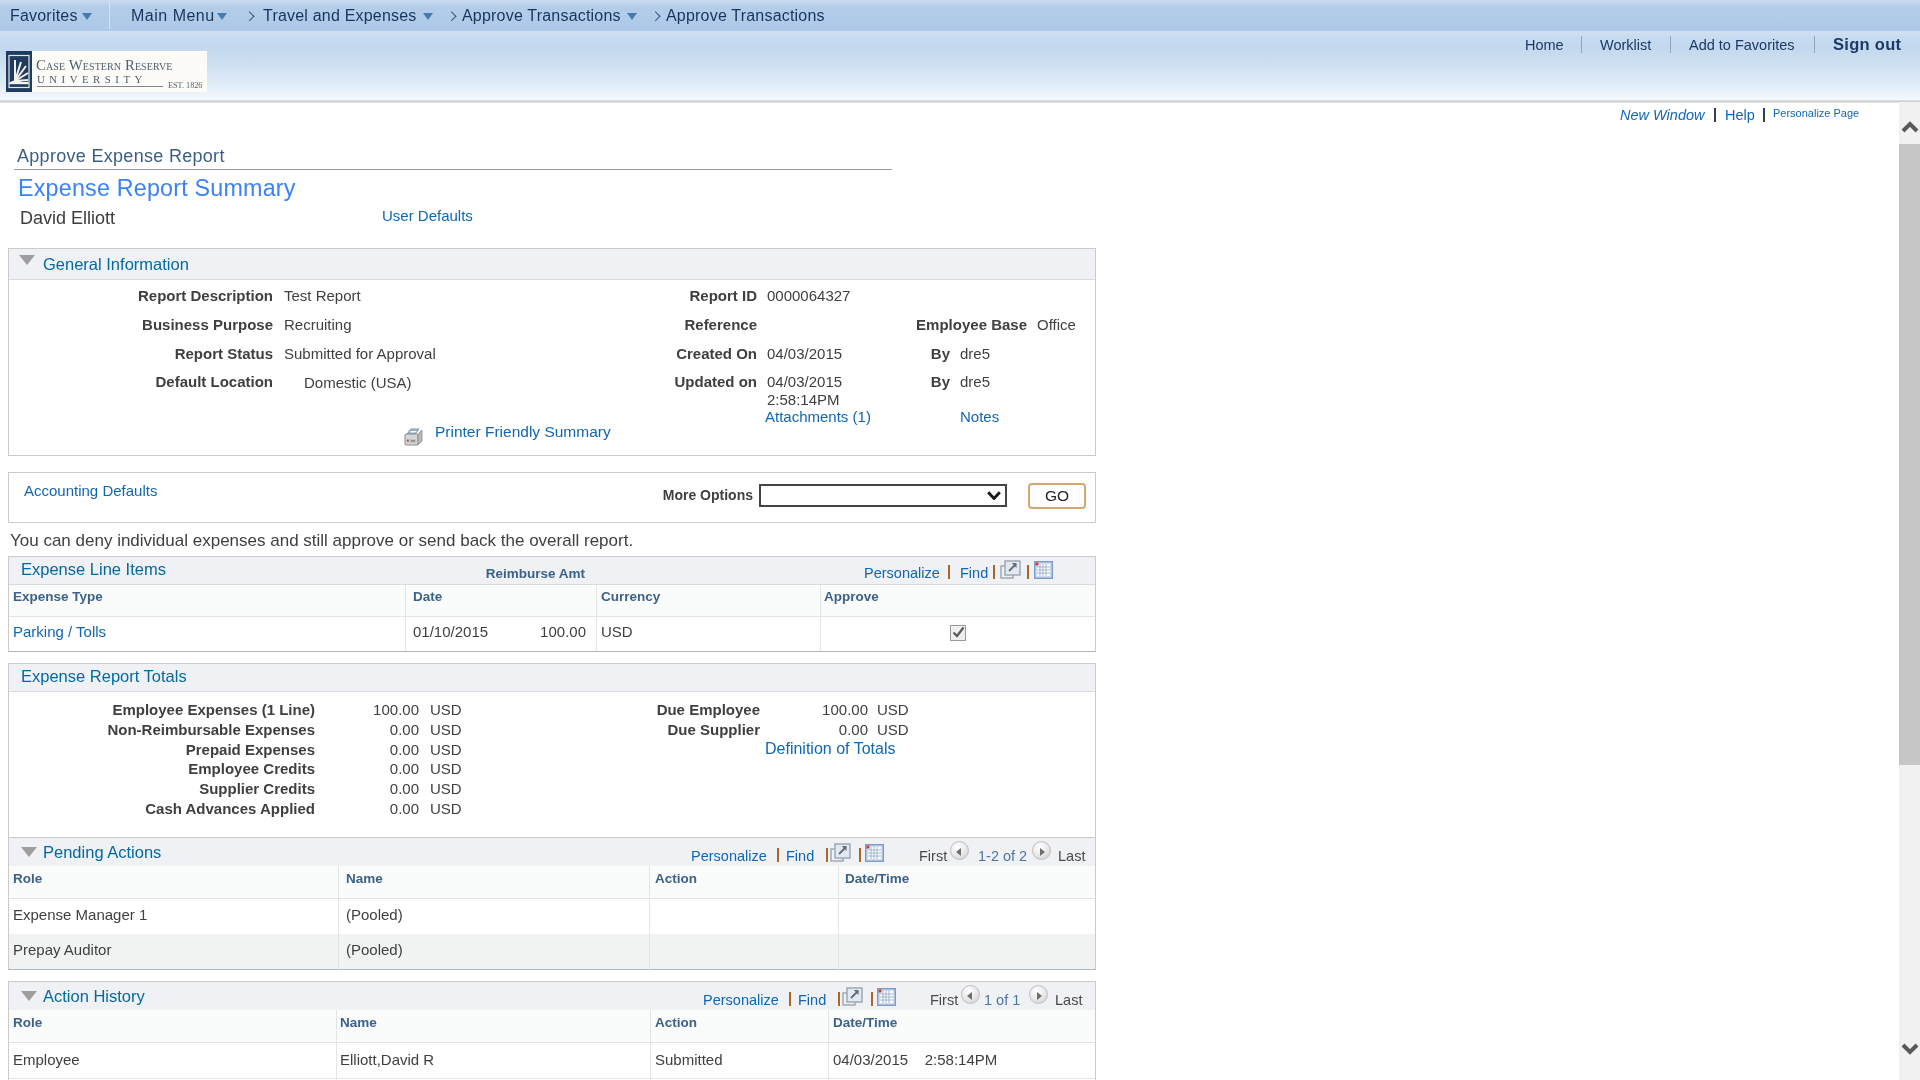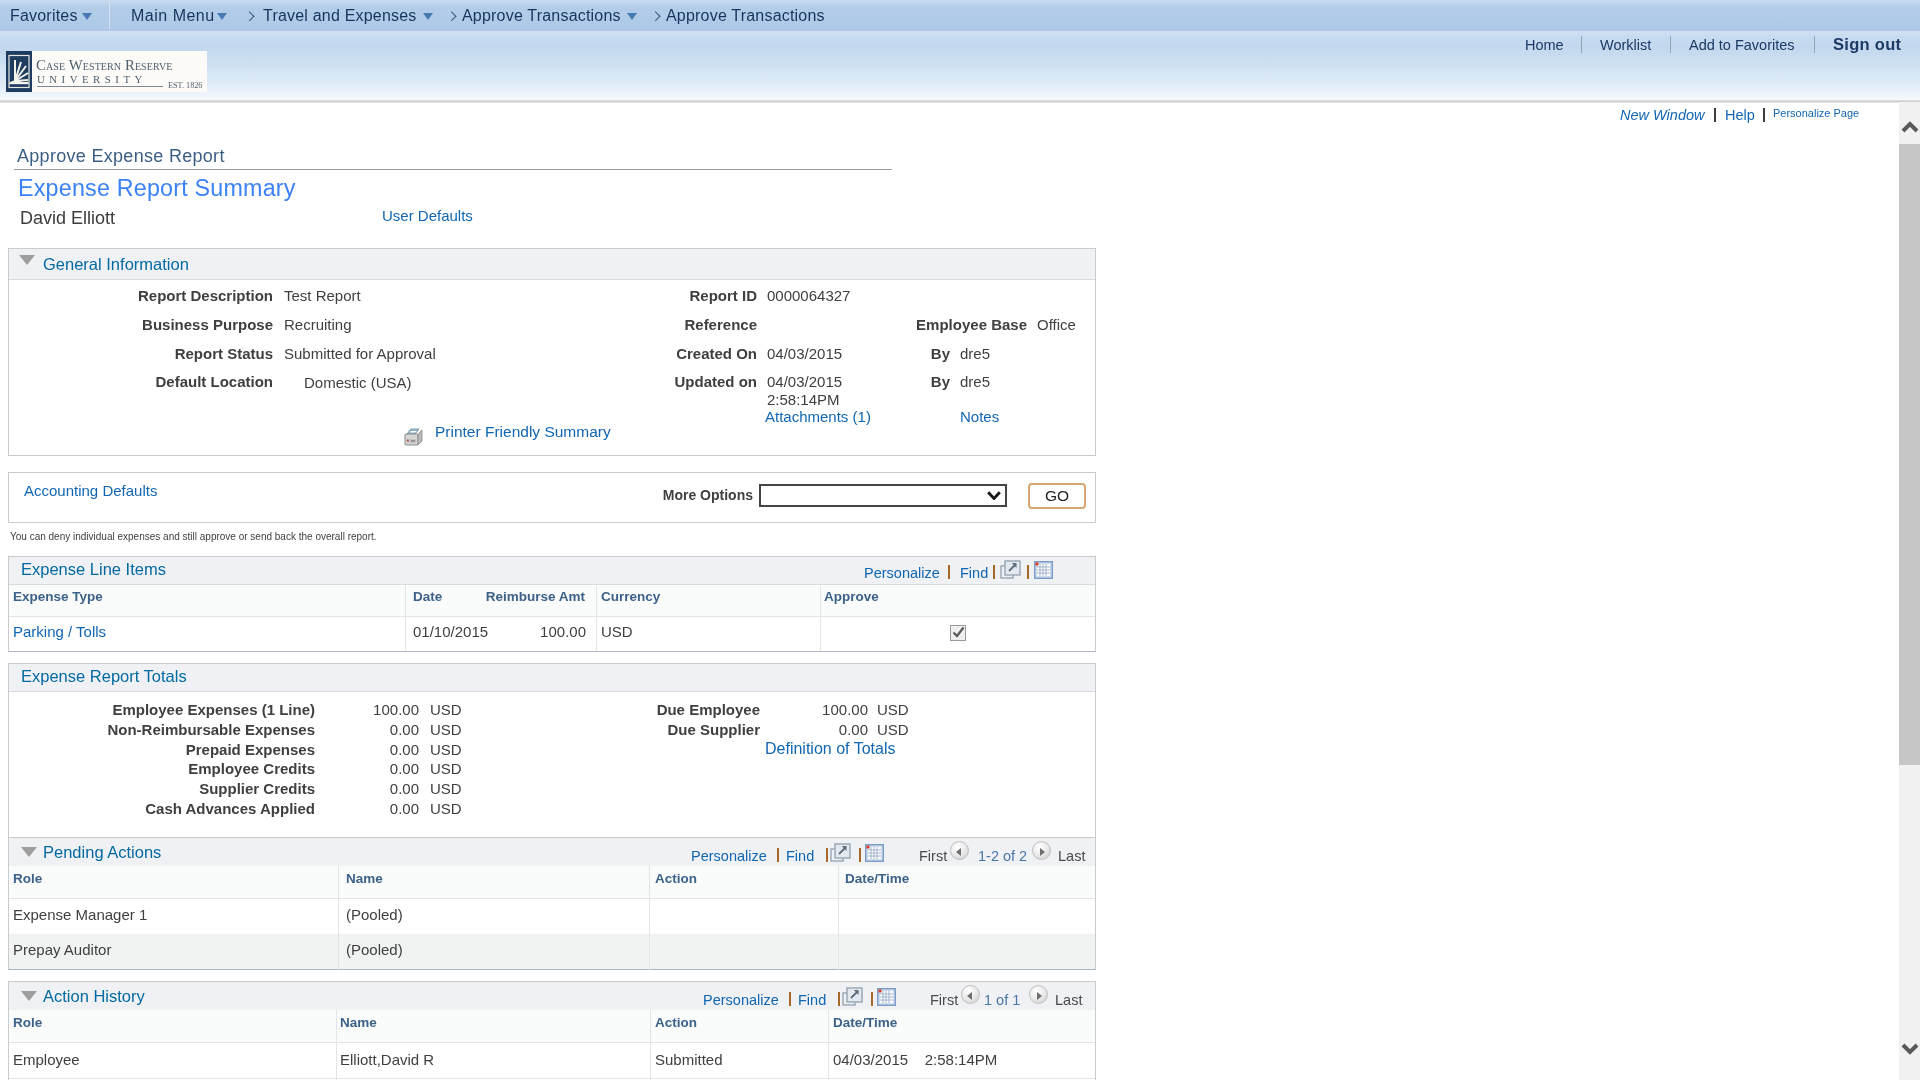--- a/index.html
+++ b/index.html
@@ -129,21 +129,21 @@
 <div class="box" style="left:8px; top:472px; width:1088px; height:51px;"></div>
 <span class="t lnk" style="left:24px; top:482px; font-size:15px;">Accounting Defaults</span>
 <span class="t b" style="right:1167px; top:487px; font-size:14px;">More Options</span>
 <div style="position:absolute; left:759px; top:484px; width:248px; height:23px; border:2px solid #454545; background:#fff;">
   <svg style="position:absolute; right:4px; top:5px;" width="14" height="9" viewBox="0 0 14 9">
       <polyline points="1.2,1.2 7,7.4 12.8,1.2" fill="none" stroke="#1a1a1a" stroke-width="3"></polyline>
     </svg>
 </div>
 <div style="position:absolute; left:1028px; top:483px; width:58px; height:26px; border:2px solid #d7a56f; border-radius:4px; background:#fff; text-align:center; font-size:15.5px; color:#222; line-height:22px;">GO</div>
 
-<span class="t" style="left:10px; top:531px; font-size:10px;">You can deny individual expenses and still approve or send back the overall report.</span>
+<span class="t" style="left:10px; top:531px; font-size:17px;">You can deny individual expenses and still approve or send back the overall report.</span>
 
 <div class="box" style="left:8px; top:556px; width:1088px; height:96px; border-bottom-color:#aeb6c2;">
   <div class="band" style="height:28px;"></div>
   <span class="t org" style="left:12px; top:3px; font-size:16.5px;">Expense Line Items</span>
   <span class="t lnk" style="left:855px; top:8px; font-size:14.5px;">Personalize</span>
   <div class="sepo" style="left:939px; top:8px;"></div>
   <span class="t lnk" style="left:951px; top:8px; font-size:14.5px;">Find</span>
   <div class="sepo" style="left:984px; top:8px;"></div>
   <svg style="position:absolute; left:991px; top:3px;" width="21" height="20" viewBox="0 0 21 20">
       <rect x="1" y="6" width="12" height="12" fill="#eef1f4" stroke="#98a5b2" stroke-width="1.4"></rect>
@@ -162,21 +162,21 @@
         <line x1="6" y1="3" x2="6" y2="15"></line>
         <line x1="9" y1="3" x2="9" y2="15"></line>
         <line x1="12" y1="3" x2="12" y2="15"></line>
       </g>
       <rect x="1.5" y="1.5" width="3" height="3" fill="#d43a28"></rect>
     </svg>
 </div>
 <div style="position:absolute; left:9px; top:585px; width:1086px; height:31px; background:#fafbfb;"></div>
 <span class="t hdr" style="left:13px; top:589px;">Expense Type</span>
 <span class="t hdr" style="left:413px; top:589px;">Date</span>
-<span class="t hdr" style="right:1335px; top:589px;">Reimburse Amt</span>
+<span class="t hdr" style="right:1335px; top:566px;">Reimburse Amt</span>
 <span class="t hdr" style="left:601px; top:589px;">Currency</span>
 <span class="t hdr" style="left:824px; top:589px;">Approve</span>
 <div class="hline" style="left:9px; top:616px; width:1086px;"></div>
 <div class="vline" style="left:405px; top:585px; height:66px;"></div>
 <div class="vline" style="left:596px; top:585px; height:66px;"></div>
 <div class="vline" style="left:820px; top:585px; height:66px;"></div>
 <span class="t lnk" style="left:13px; top:623px; font-size:15px;">Parking / Tolls</span>
 <span class="t" style="left:413px; top:623px; font-size:15px;">01/10/2015</span>
 <span class="t" style="right:1334px; top:623px; font-size:15px;">100.00</span>
 <span class="t" style="left:601px; top:623px; font-size:15px;">USD</span>

